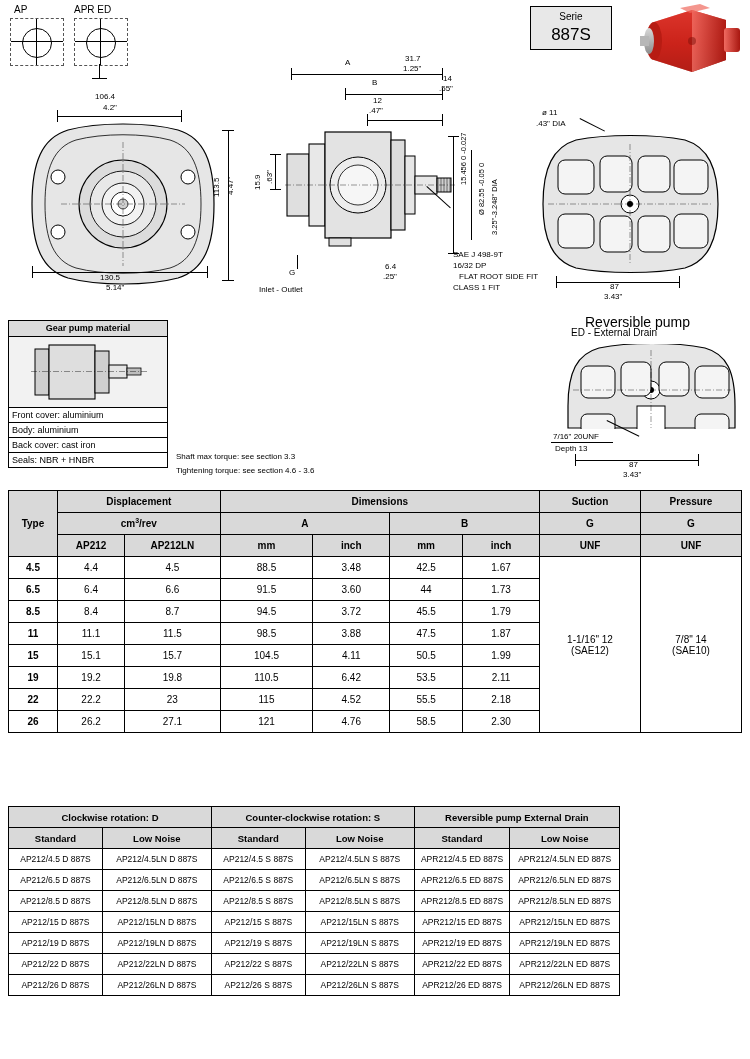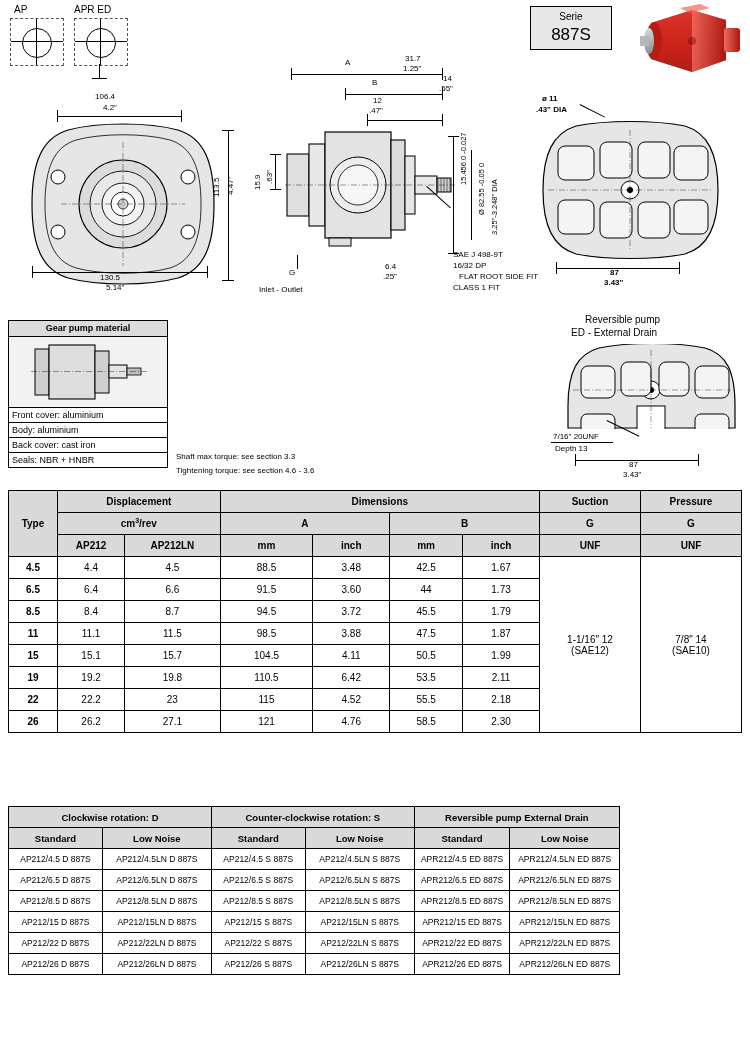--- a/index.html
+++ b/index.html
@@ -219,21 +219,21 @@
   <div class="dl" style="left:203px;top:203px;width:11px;height:1px;"></div>
   <div class="dl" style="left:226px;top:100px;width:1px;height:90px;"></div>
 
   <div class="dl" style="left:182px;top:136px;width:32px;height:1px;transform:rotate(42deg);transform-origin:left top;"></div>
   <div class="dt" style="left:208px;top:200px;">SAE J 498-9T</div>
   <div class="dt" style="left:208px;top:211px;">16/32 DP</div>
   <div class="dt" style="left:214px;top:222px;">FLAT ROOT SIDE FIT</div>
   <div class="dt" style="left:208px;top:233px;">CLASS 1 FIT</div>
 </div>
 
-<div class="draw" id="rearview" style="left:520px;top:90px;width:215px;height:200px;font-weight:bold;">
+<div class="draw" id="rearview" style="left:520px;top:104px;width:215px;height:200px;">
   <div class="dt" style="left:22px;top:4px;">ø 11</div>
   <div class="dt" style="left:16px;top:15px;">.43" DIA</div>
   <div class="dl" style="left:60px;top:14px;width:28px;height:1px;transform:rotate(27deg);transform-origin:left top;"></div>
 
   <svg style="position:absolute;left:18px;top:30px;" width="185" height="140" viewBox="0 0 185 140">
     <path d="M38,6 C68,0 117,0 147,6 C170,13 180,34 180,70 C180,106 170,127 147,134 C117,140 68,140 38,134 C15,127 5,106 5,70 C5,34 15,13 38,6 Z" fill="#e6e6e6" stroke="#000" stroke-width="1.2"></path>
     <circle cx="92" cy="70" r="9" fill="#fff" stroke="#000" stroke-width="1"></circle>
     <circle cx="92" cy="70" r="3" fill="#000"></circle>
     <g fill="#f4f4f4" stroke="#000" stroke-width="1">
       <rect x="20" y="26" width="36" height="34" rx="7"></rect>
@@ -250,21 +250,21 @@
   </svg>
 
   <div class="dl" style="left:36px;top:178px;width:124px;height:1px;"></div>
   <div class="dl" style="left:36px;top:172px;width:1px;height:12px;"></div>
   <div class="dl" style="left:159px;top:172px;width:1px;height:12px;"></div>
   <div class="dt" style="left:90px;top:178px;">87</div>
   <div class="dt" style="left:84px;top:188px;">3.43"</div>
 </div>
 
 <div class="draw" id="reversible" style="left:545px;top:314px;width:200px;height:166px;">
-  <div class="dt" style="left:40px;top:0;font-size:10px;">Reversible pump</div>
+  <div class="dt" style="left:40px;top:0;font-size:14px;">Reversible pump</div>
   <div class="dt" style="left:26px;top:13px;font-size:10px;">ED - External Drain</div>
 
   <svg style="position:absolute;left:18px;top:30px;" width="175" height="85" viewBox="0 0 175 85">
     <path d="M36,4 C66,-2 112,-2 142,4 C164,10 172,28 172,62 L172,84 L5,84 L5,62 C5,28 14,10 36,4 Z" fill="#e6e6e6" stroke="#000" stroke-width="1.2"></path>
     <circle cx="88" cy="46" r="9" fill="#fff" stroke="#000" stroke-width="1"></circle>
     <circle cx="88" cy="46" r="3" fill="#000"></circle>
     <g fill="#f4f4f4" stroke="#000" stroke-width="1">
       <rect x="18" y="22" width="34" height="32" rx="7"></rect>
       <rect x="58" y="18" width="30" height="34" rx="7"></rect>
       <rect x="96" y="18" width="30" height="34" rx="7"></rect>
@@ -464,20 +464,28 @@
     </tr>
     <tr>
       <td>AP212/15 D 887S</td>
       <td>AP212/15LN D 887S</td>
       <td>AP212/15 S 887S</td>
       <td>AP212/15LN S 887S</td>
       <td>APR212/15 ED 887S</td>
       <td>APR212/15LN ED 887S</td>
     </tr>
     <tr>
+      <td>AP212/19 D 887S</td>
+      <td>AP212/19LN D 887S</td>
+      <td>AP212/19 S 887S</td>
+      <td>AP212/19LN S 887S</td>
+      <td>APR212/19 ED 887S</td>
+      <td>APR212/19LN ED 887S</td>
+    </tr>
+    <tr>
       <td>AP212/22 D 887S</td>
       <td>AP212/22LN D 887S</td>
       <td>AP212/22 S 887S</td>
       <td>AP212/22LN S 887S</td>
       <td>APR212/22 ED 887S</td>
       <td>APR212/22LN ED 887S</td>
     </tr>
     <tr>
       <td>AP212/26 D 887S</td>
       <td>AP212/26LN D 887S</td>

